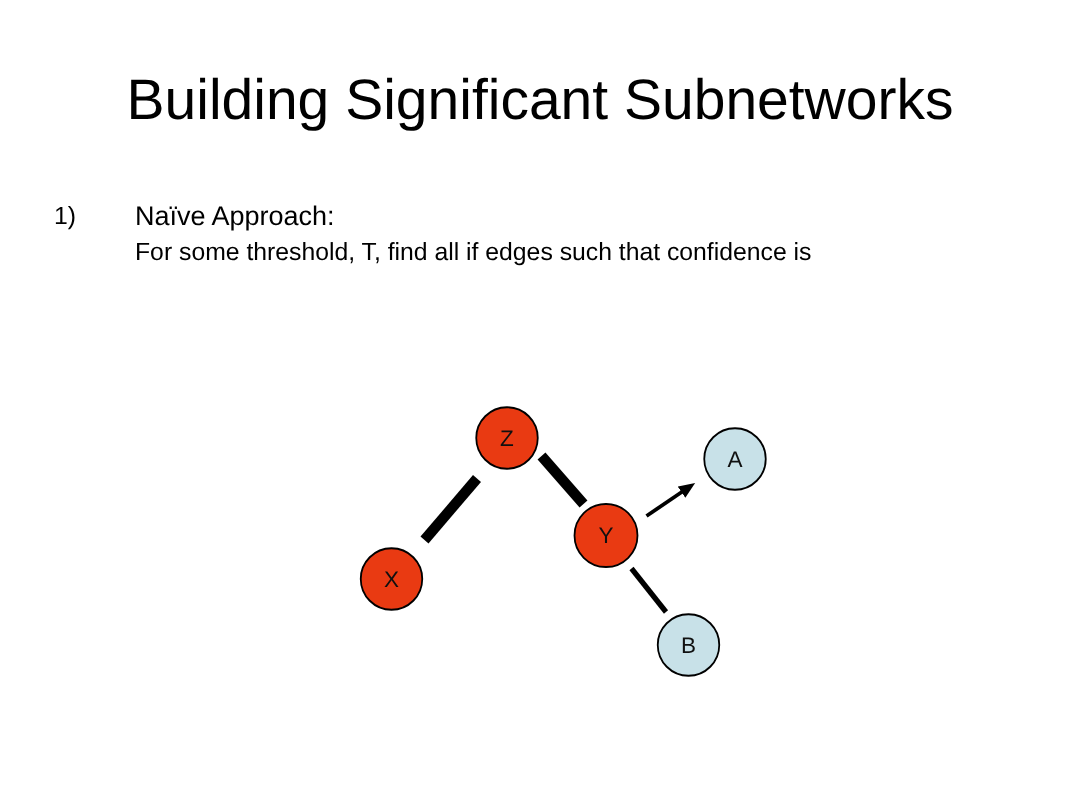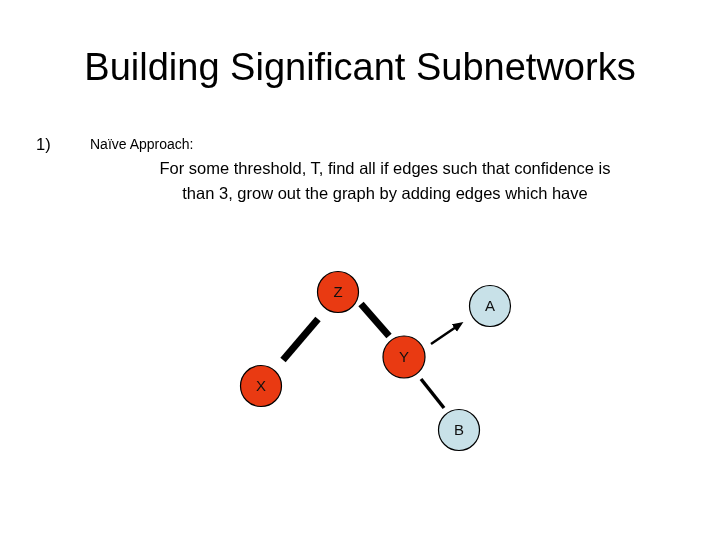--- a/index.html
+++ b/index.html
@@ -33,34 +33,33 @@
     position: absolute;
     left: 36px;
     top: 134px;
     font-size: 16.5px;
     line-height: 21px;
   }
   .item-heading {
     position: absolute;
     left: 90px;
     top: 134px;
-    font-size: 14px;
+    font-size: 18px;
     line-height: 21px;
   }
   .item-body {
     position: absolute;
     left: 90px;
     top: 156px;
     width: 590px;
     font-size: 16.5px;
     line-height: 24.7px;
   }
   .body-line {
     white-space: pre;
-    text-align: center;
   }
   svg.diagram {
     position: absolute;
     left: 0;
     top: 0;
   }
   circle.node {
     stroke: #000000;
     stroke-width: 1.2;
   }
@@ -80,21 +79,20 @@
 <div class="slide">
 
   <div class="title">Building Significant Subnetworks</div>
 
   <div class="item-number">1)</div>
 
   <div class="item-heading">Naïve Approach:</div>
 
   <div class="item-body">
     <div class="body-line">For some threshold, T, find all if edges such that confidence is</div>
-    <div class="body-line">than 3, grow out the graph by adding edges which have</div>
   </div>
 
   <svg class="diagram" width="720" height="540" viewBox="0 0 720 540">
     <defs>
       <marker id="arrowhead" markerUnits="userSpaceOnUse" markerWidth="12" markerHeight="10" refX="2" refY="4.5" orient="auto">
         <path d="M0,0 L11,4.5 L0,9 Z" fill="#000000"></path>
       </marker>
     </defs>
 
     <line class="edge-thick" x1="283" y1="360" x2="318" y2="319" stroke="#000000"></line>

